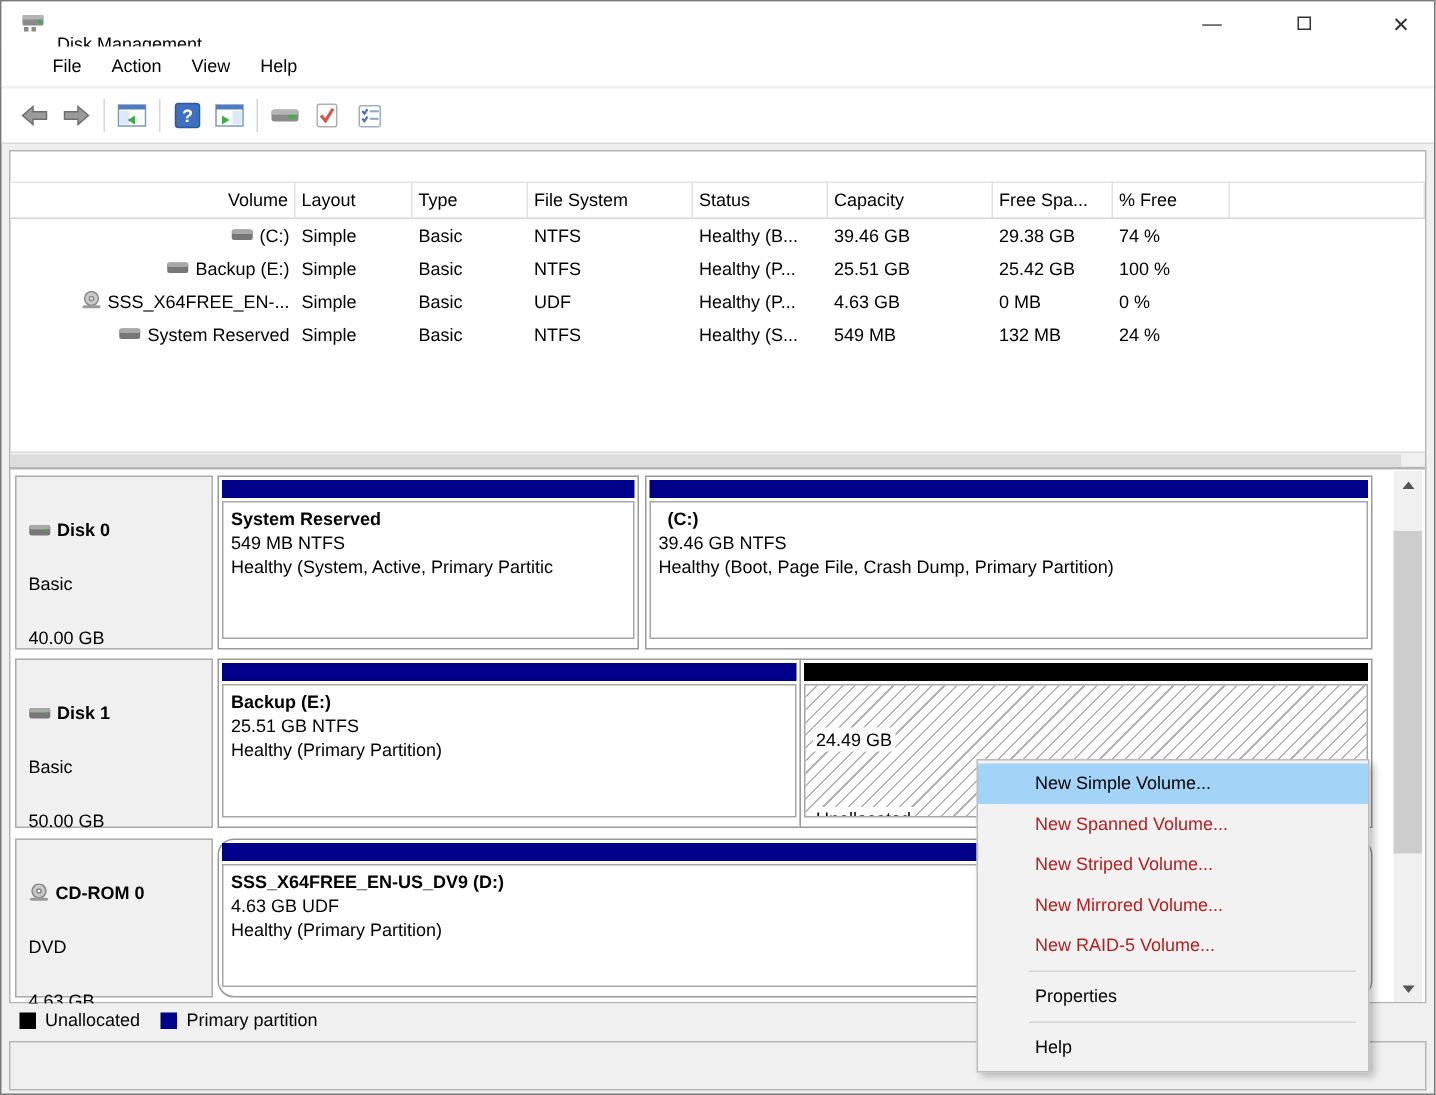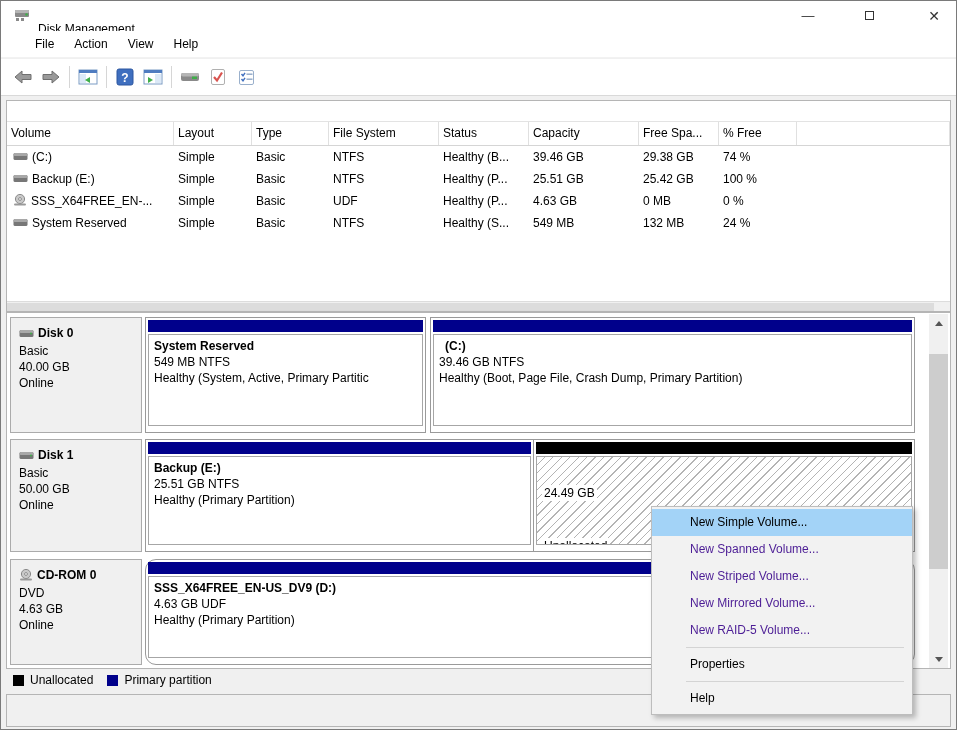--- a/index.html
+++ b/index.html
@@ -29,21 +29,21 @@
 
   
   .volume-pane { position:absolute; left:5px; top:99px; width:945px; height:212px; background:#fff;
                  border:1px solid #b5b5b5; }
   .vt-header { position:absolute; left:0; top:20px; width:100%; height:25px; display:flex;
                border-top:1px solid #e3e3e3; border-bottom:1px solid #d5d5d5; background:#fff; }
   .vt-hcell { border-right:1px solid #e0e0e0; padding:4px 4px 0 4px; overflow:hidden; white-space:nowrap; }
   .vt-rows { position:absolute; left:0; top:45px; width:100%; }
   .vt-row { display:flex; height:22px; align-items:center; }
   .vt-cell { padding:0 4px; overflow:hidden; white-space:nowrap; }
-  .c0{width:167px;} .c1{width:78px;} .c2{width:77px;} .c3{width:110px;} .c4{width:90px;}
+  .c0{width:190px;text-align:right;} .c1{width:78px;} .c2{width:77px;} .c3{width:110px;} .c4{width:90px;}
   .c5{width:110px;} .c6{width:80px;} .c7{width:78px;} .c8{flex:1;}
   .row-icon { display:inline-block; vertical-align:middle; margin:0 4px 2px 2px; }
   .hscroll { position:absolute; left:0; bottom:0; width:100%; height:10px; background:#f0f0f0;
              border-top:1px solid #dcdcdc; }
   .hthumb { position:absolute; left:0; top:1px; height:8px; width:calc(100% - 16px); background:#dcdcdc; }
 
   .disk-pane { position:absolute; left:5px; top:311px; width:945px; height:357px; background:#fff;
                border:1px solid #b5b5b5; }
 
   
@@ -54,21 +54,21 @@
   .vthumb { position:absolute; left:0; top:40px; width:19px; height:215px; background:#cdcdcd; }
 
   
   .disk-row { position:absolute; left:0; width:908px; }
   .row-disk0 { top:4px;  height:116px; }
   .row-disk1 { top:126px; height:113px; }
   .row-cdrom { top:246px; height:106px; }
   .disk-label { position:absolute; left:3px; top:0; width:132px; height:100%;
                 background:#f0f0f0; border:1px solid #ababab; padding:7px 0 0 8px; }
   .disk-label .dname { font-weight:bold; }
-  .disk-label div { line-height:16px; }
+  .disk-label div { line-height:16px;margin-top:20px; }
   .dl-head { display:flex; align-items:center; gap:4px; margin-bottom:2px; }
 
   .part { position:absolute; top:0; height:100%; border:1px solid #9a9a9a; background:#fff; padding:2px; }
   .part-bar { height:12px; }
   .bar-primary { background:#00008B; }
   .bar-unalloc { background:#000000; }
   .part-body { margin-top:2px; border:1px solid #a6a6a6; height:calc(100% - 18px);
                padding:3px 5px; overflow:hidden; }
   .part-title { font-weight:bold; line-height:16px; white-space:nowrap; }
   .part-line { line-height:16px; white-space:nowrap; }
@@ -84,21 +84,21 @@
   .sw-primary { background:#00008B; }
   .legend .lbl { margin-right:8px; }
   .statusbar { position:absolute; left:5px; top:693px; width:945px; height:33px; background:#f0f0f0;
                border:1px solid #b5b5b5; }
 
   
   .ctx-menu { position:absolute; left:650px; top:505px; width:262px; background:#f2f2f2;
               border:1px solid #bdbdbd; box-shadow:3px 3px 5px rgba(0,0,0,0.25); padding:2px 0; z-index:20; }
   .ctx-item { height:27px; line-height:27px; padding-left:38px; white-space:nowrap; }
   .ctx-item.highlighted { background:#A3D3F7; }
-  .ctx-item.disabled { color:#4c1d95; }
+  .ctx-item.disabled { color:#b91c1c; }
   .ctx-sep { border-top:1px solid #d4d4d4; margin:3px 8px 3px 34px; }
 
   svg { display:block; }
 </style>
 </head>
 <body>
 
 <div class="window">
 
   <div class="titlebar">

